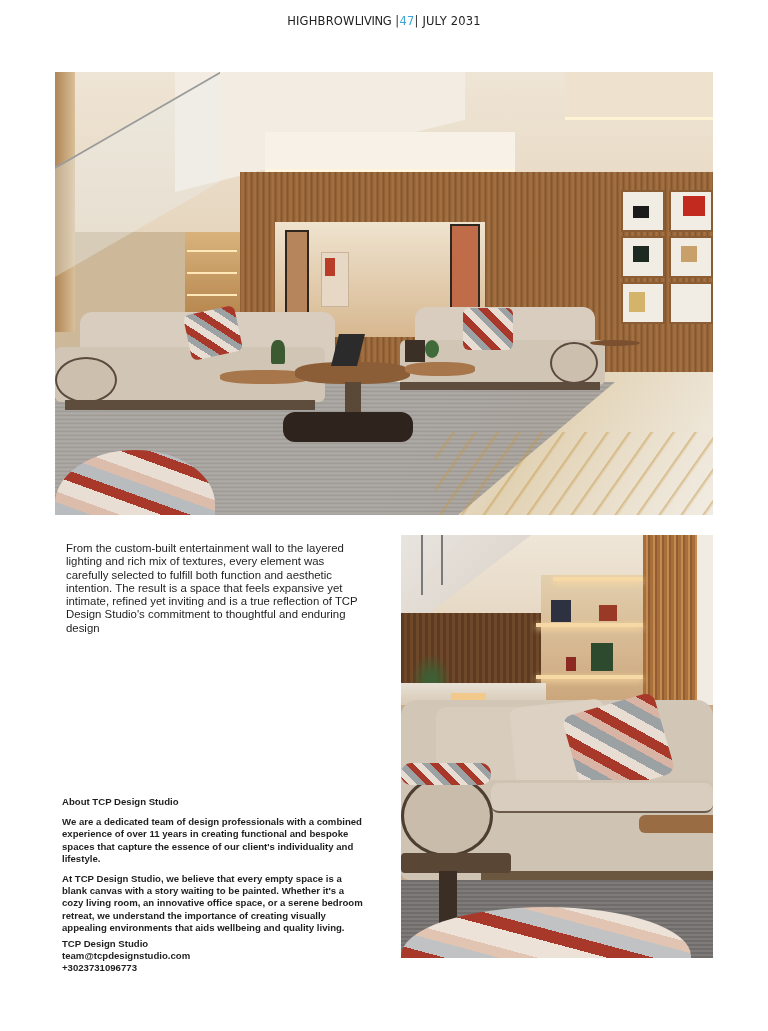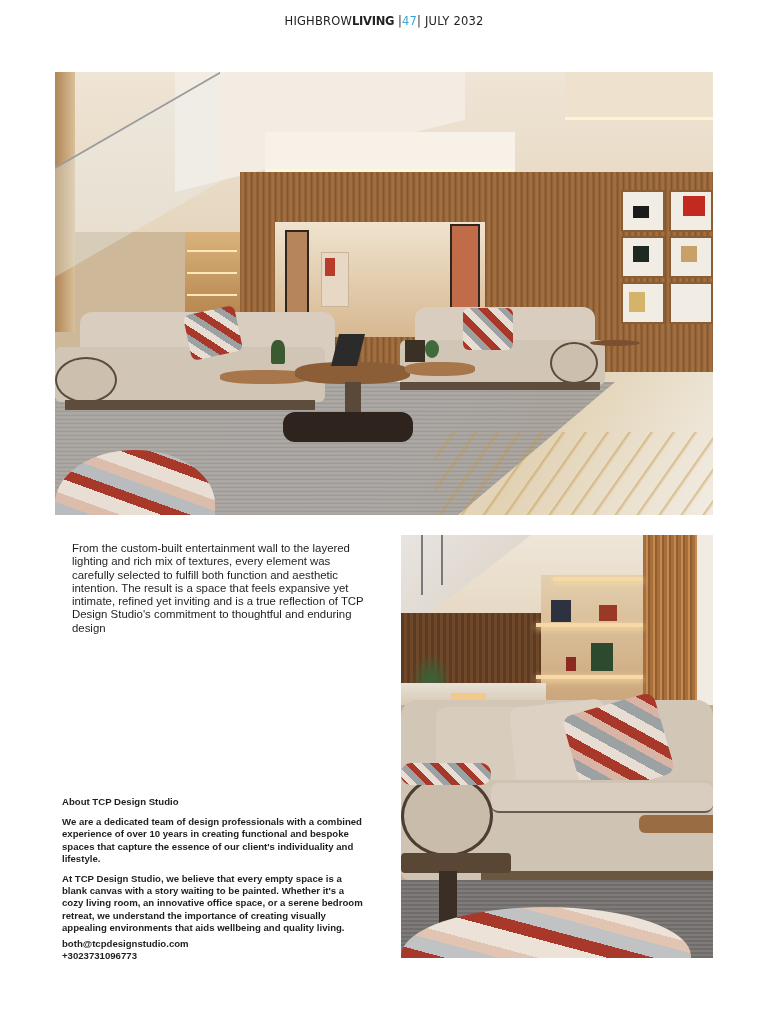--- a/index.html
+++ b/index.html
@@ -2,42 +2,42 @@
 <html><head>
 <meta charset="utf-8">
 <style>
   * { margin:0; padding:0; box-sizing:border-box; }
   html, body { width:768px; height:1031px; background:#ffffff; overflow:hidden; }
   body { position:relative; font-family:"Liberation Sans", sans-serif; color:#1a1a1a; }
 
   .header { position:absolute; top:14px; left:0; width:768px; text-align:center;
     font-family:"DejaVu Sans", sans-serif; font-size:11.5px; letter-spacing:0.2px; color:#222; }
   .header .brand-a { font-weight:400; }
-  .header .brand-b { font-weight:700; letter-spacing:-0.3px; }
+  .header .brand-b { font-weight:400; letter-spacing:-0.3px; }
   .header .pg { color:#3aa7d8;margin-top:23px; }
   .header .sep { color:#333; }
 
   .photo { position:absolute; overflow:hidden; }
   .photo-main { left:55px; top:72px; width:658px; height:443px; background:#cdb89a; }
   .photo-side { left:401px; top:535px; width:312px; height:423px; background:#c8ab8a; }
   .layer { position:absolute; }
 
-  .body-text { position:absolute; left:72px; top:542px; width:300px;
+  .body-text { position:absolute; left:66px; top:542px; width:300px;
     font-size:11.4px; line-height:13.3px; color:#1e1e1e; }
 
   .about { position:absolute; left:62px; top:788px; width:305px;
     font-size:9.6px; line-height:12.2px; font-weight:700; color:#1e1e1e; }
   .about p { margin-bottom:4px;margin-top:8px; }
   .about .contact div { line-height:12px; }
 </style>
 </head>
 <body>
 
 <div class="header">
-  <span class="brand-a">HIGHBROW</span><span class="brand-b">LIVING</span><span class="sep"> |</span><span class="pg">47</span><span class="sep">| </span><span>JULY 2032</span>
+  <span class="brand-a">HIGHBROW</span><span class="brand-b">LIVING</span><span class="sep"> |</span><span class="pg">47</span><span class="sep">| </span><span>JULY 2031</span>
 </div>
 
 <div class="photo photo-main" title="Double-height living room with beige sofas, patterned cushions, wood-slat feature wall, framed art grid, floating staircase and marble floor">
 
   <div class="layer" style="left:0;top:0;width:658px;height:160px;background:linear-gradient(180deg,#efe5d6 0%,#e6d6bf 100%);"></div>
 
   <div class="layer" style="left:0;top:0;width:20px;height:260px;background:linear-gradient(90deg,#b08656,#d9bf98);"></div>
 
   <div class="layer" style="left:120px;top:0;width:290px;height:120px;background:#f3ece2;transform:skewY(-14deg);transform-origin:left bottom;"></div>
   <div class="layer" style="left:210px;top:60px;width:250px;height:40px;background:#f7f1e8;border-bottom:3px solid #fff6dd;"></div>
@@ -149,19 +149,20 @@
   <div class="layer" style="left:0;top:345px;width:312px;height:78px;background:repeating-linear-gradient(0deg,#6f6c6b 0 2px,#7f7b79 2px 4px);"></div>
 
   <div class="layer" style="left:0;top:318px;width:110px;height:20px;background:#5a4634;border-radius:4px;"></div>
   <div class="layer" style="left:38px;top:336px;width:18px;height:87px;background:#3b2e24;"></div>
 
   <div class="layer" style="left:0;top:372px;width:290px;height:70px;border-radius:50% 50% 0 0/70% 70% 0 0;background:repeating-linear-gradient(15deg,#ece2d8 0 18px,#a8382a 18px 30px,#c0c2c3 30px 44px,#e2c4b3 44px 54px);"></div>
 </div>
 
 <div class="about">
   <p style="margin-bottom:0;">About TCP Design Studio</p>
-  <p>We are a dedicated team of design professionals with a combined experience of over 10 years in creating functional and bespoke spaces that capture the essence of our client's individuality and lifestyle.</p>
+  <p>We are a dedicated team of design professionals with a combined experience of over 11 years in creating functional and bespoke spaces that capture the essence of our client's individuality and lifestyle.</p>
   <p>At TCP Design Studio, we believe that every empty space is a blank canvas with a story waiting to be painted. Whether it's a cozy living room, an innovative office space, or a serene bedroom retreat, we understand the importance of creating visually appealing environments that aids wellbeing and quality living.</p>
   <div class="contact">
-    <div>both@tcpdesignstudio.com</div>
+    <div>TCP Design Studio</div>
+    <div>team@tcpdesignstudio.com</div>
     <div>+3023731096773</div>
   </div>
 </div>
 
 </body></html>

